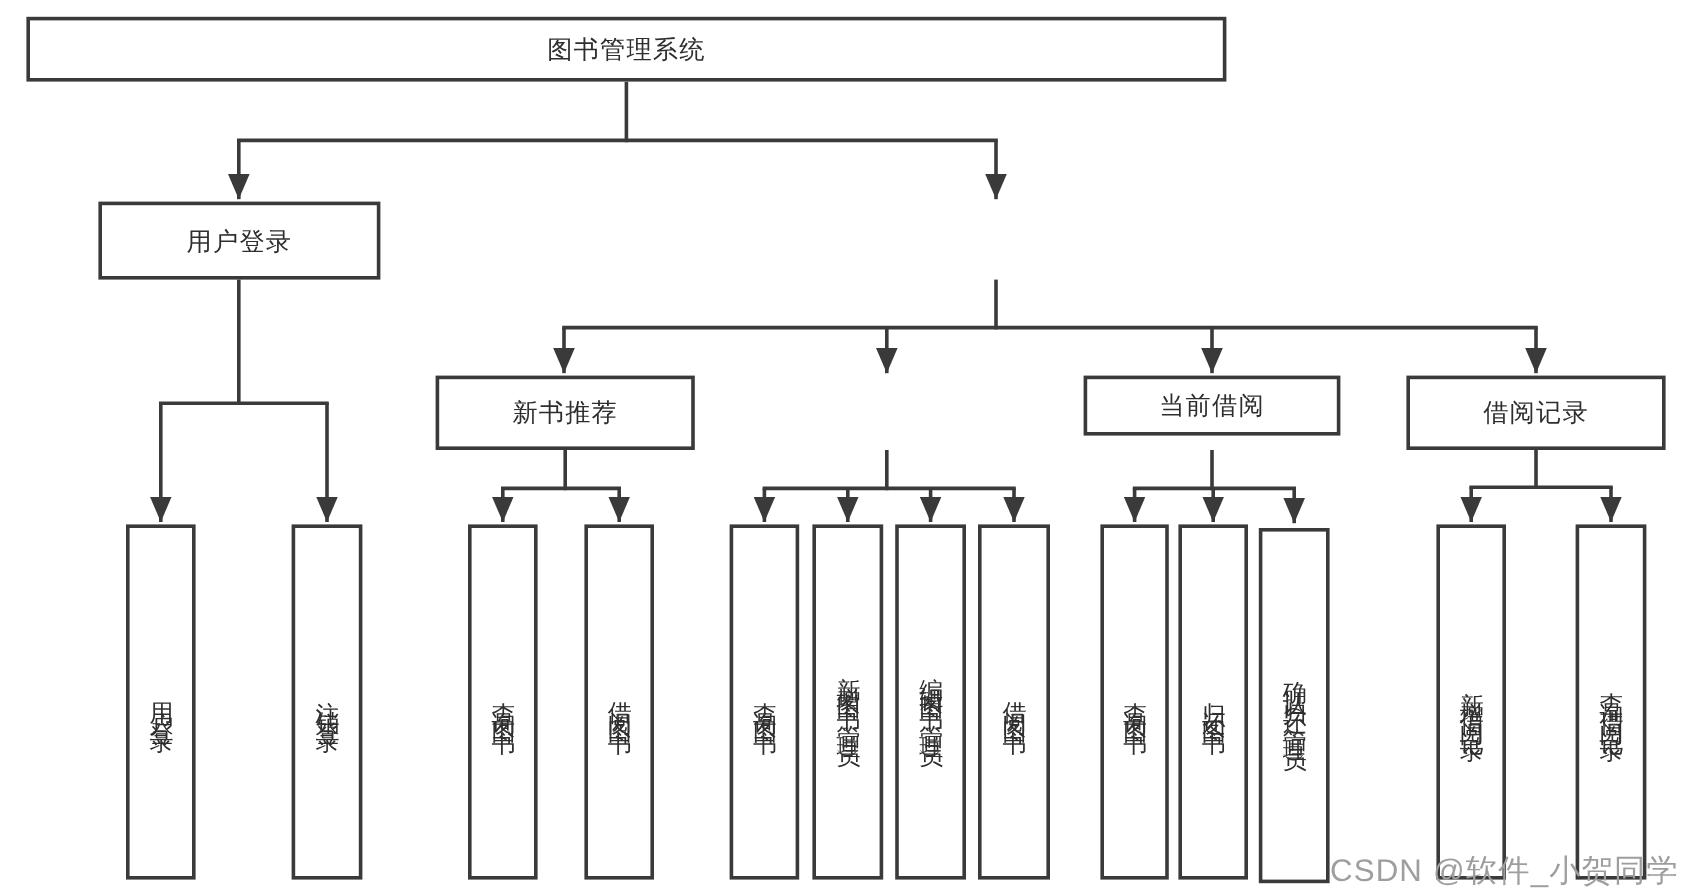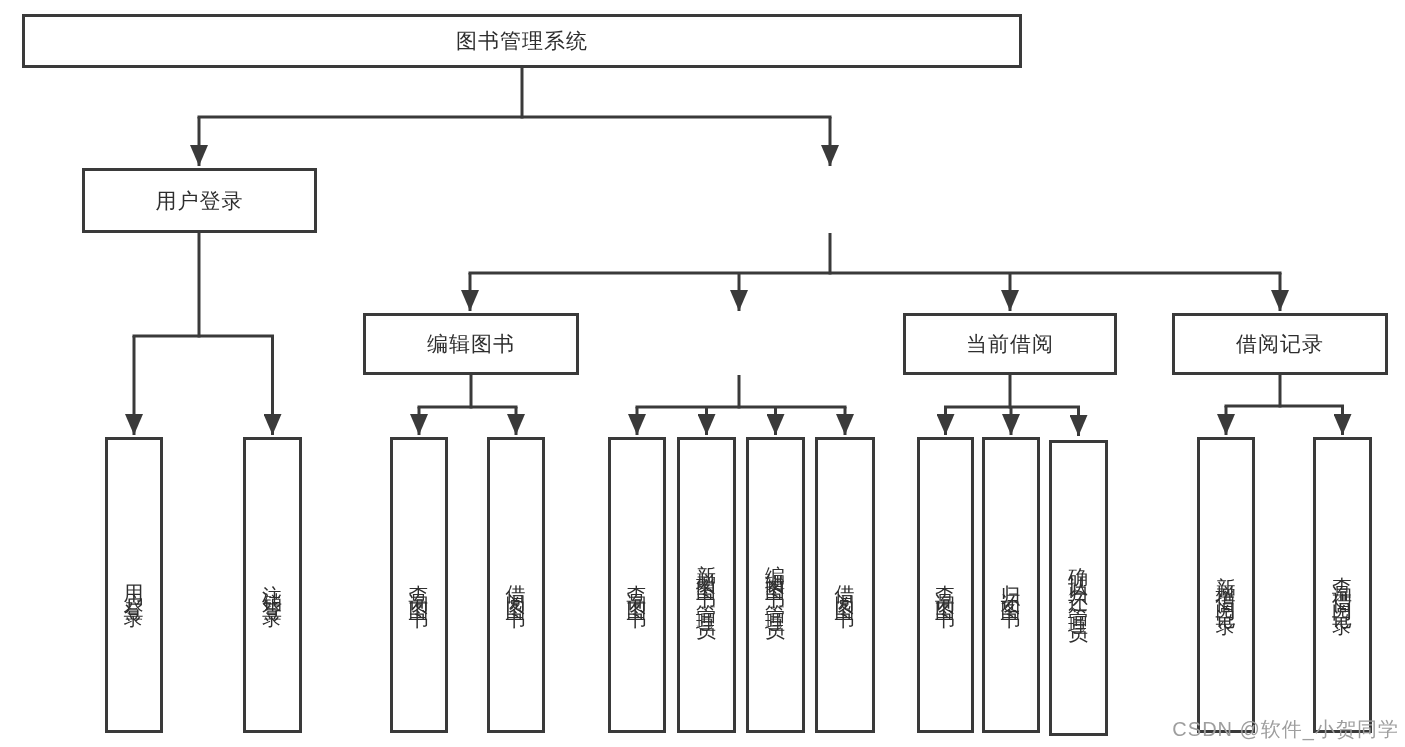--- a/index.html
+++ b/index.html
@@ -33,21 +33,21 @@
   .vbox{
     writing-mode:vertical-rl;
     text-orientation:mixed;
     font-size:20px;
     letter-spacing:8px;
     line-height:1;
   }
   #watermark{
     position:absolute;
     right:6px;bottom:4px;
-    font-size:20px;
+    font-size:26px;
     color:var(--watermark);
     letter-spacing:1px;
     z-index:3;
     white-space:nowrap;
   }
 </style>
 </head>
 <body>
 
 <div id="stage">
@@ -111,22 +111,22 @@
       <line class="c" x1="1224.5" y1="406" x2="1344" y2="406"></line>
       <line class="c" x1="1226" y1="406" x2="1226" y2="435" marker-end="url(#arrow)"></line>
       <line class="c" x1="1342.5" y1="406" x2="1342.5" y2="435" marker-end="url(#arrow)"></line>
     </g>
   </svg>
 
   <div class="box" style="left:22px;top:14px;width:1000px;height:54px;">图书管理系统</div>
 
   <div class="box" style="left:82px;top:168px;width:235px;height:65px;">用户登录</div>
 
-  <div class="box" style="left:363px;top:313px;width:216px;height:62px;">编辑图书</div>
-  <div class="box" style="left:903px;top:313px;width:214px;height:62px;">当前借阅</div>
+  <div class="box" style="left:363px;top:313px;width:216px;height:62px;">新书推荐</div>
+  <div class="box" style="left:903px;top:313px;width:214px;height:50px;">当前借阅</div>
   <div class="box" style="left:1172px;top:313px;width:216px;height:62px;">借阅记录</div>
 
   <div class="box vbox" style="left:105px;top:437px;width:58px;height:296px;">用户登录</div>
   <div class="box vbox" style="left:243px;top:437px;width:59px;height:296px;">注销登录</div>
 
   <div class="box vbox" style="left:390px;top:437px;width:58px;height:296px;">查询图书</div>
   <div class="box vbox" style="left:487px;top:437px;width:58px;height:296px;">借阅图书</div>
 
   <div class="box vbox" style="left:608px;top:437px;width:58px;height:296px;">查询图书</div>
   <div class="box vbox" style="left:677px;top:437px;width:59px;height:296px;">新增图书（管理员）</div>

